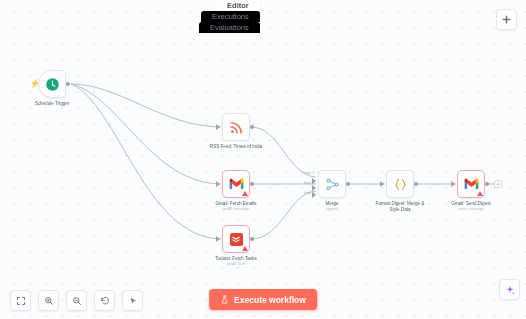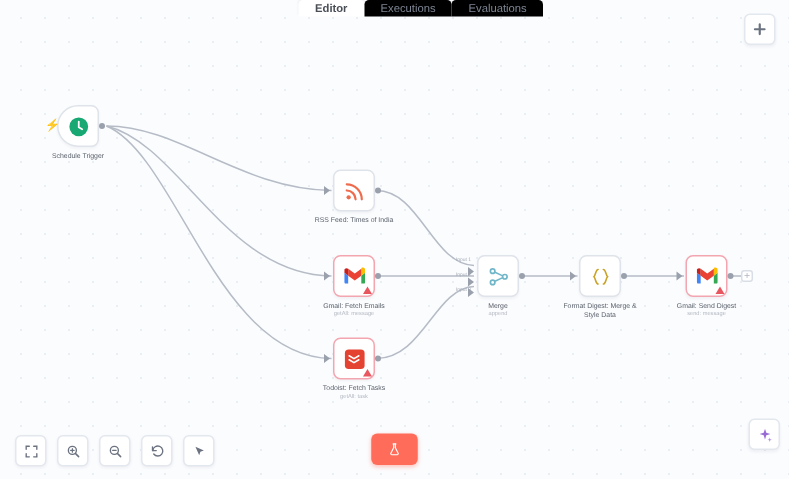--- a/index.html
+++ b/index.html
@@ -23,20 +23,21 @@
 
   
   #tabbar {
     position: absolute;
     top: 0; left: 199px;
     height: 11px;
     display: flex;
     align-items: flex-end;
     gap: 0px;
     z-index: 40;
+    flex-direction: column;
   }
   .tab {
     font-size: 7.5px;
     color: #7d8694;
     padding: 1px 11px 2px 11px;
     height: 11px;
     line-height: 9px;
     background: #000000;
     border-radius: 3px 3px 0 0;
     white-space: nowrap;
@@ -399,13 +400,14 @@
       <path d="M5.5 4.5 19 10.5l-5.6 1.9-1.9 5.6z" fill="#6b7280"></path>
     </svg>
   </div>
 
 </div>
 
 <button id="execute-btn">
   <svg width="9" height="9" viewBox="0 0 24 24">
     <path d="M9.5 2.5h5M10.5 2.5v7L5.5 19a2 2 0 0 0 1.8 2.8h9.4A2 2 0 0 0 18.5 19l-5-9.5v-7" stroke="#ffffff" stroke-width="2" fill="none" stroke-linecap="round" stroke-linejoin="round"></path>
   </svg>
+  <span>Execute workflow</span>
 </button>
 
 </body></html>

